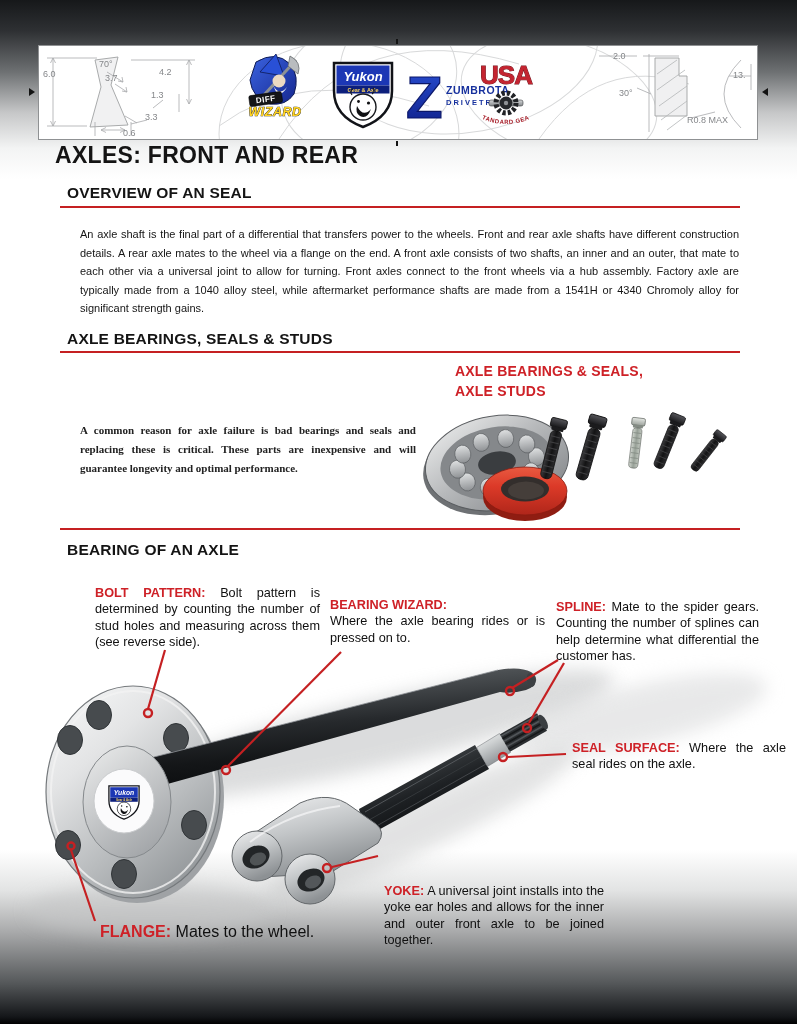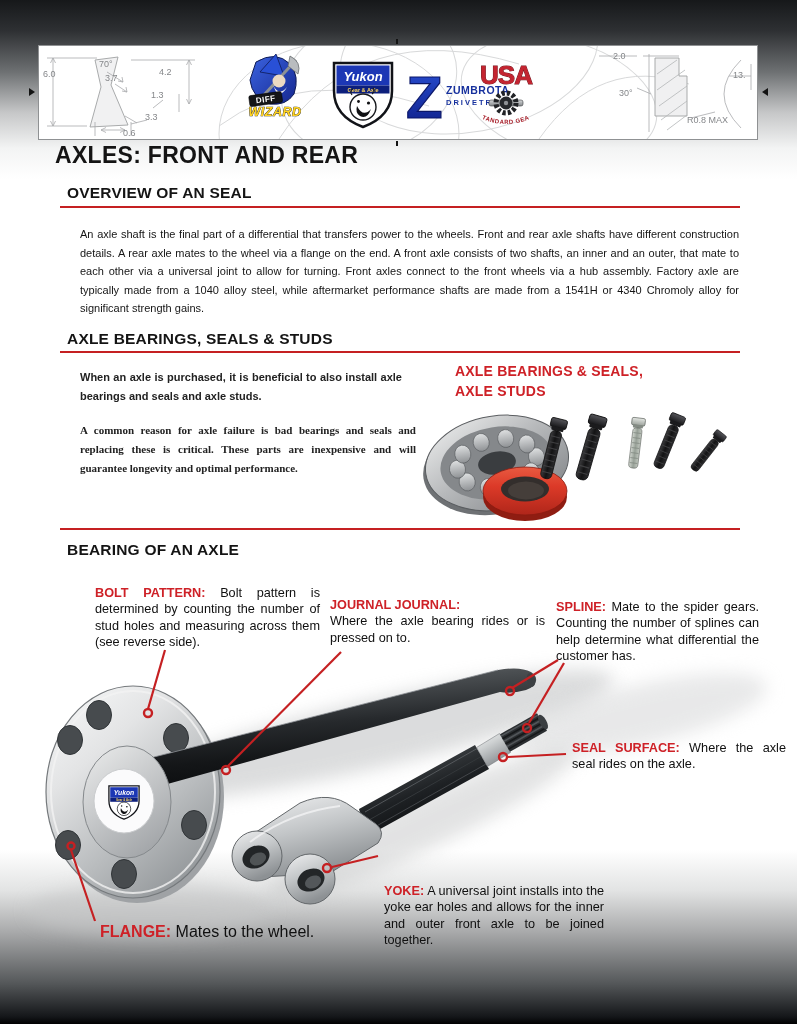--- a/index.html
+++ b/index.html
@@ -154,21 +154,20 @@
   </div>
 
   <div class="h-main">AXLES: FRONT AND REAR</div>
 
   <div class="h-sec" style="left:67px; top:184px;">OVERVIEW OF AN SEAL</div>
   <div class="rule" style="top:206px;"></div>
   <p class="body-text" style="left:80px; top:225px; width:659px;">An axle shaft is the final part of a differential that transfers power to the wheels. Front and rear axle shafts have different construction details. A rear axle mates to the wheel via a flange on the end. A front axle consists of two shafts, an inner and an outer, that mate to each other via a universal joint to allow for turning. Front axles connect to the front wheels via a hub assembly. Factory axle are typically made from a 1040 alloy steel, while aftermarket performance shafts are made from a 1541H or 4340 Chromoly alloy for significant strength gains.</p>
 
   <div class="h-sec" style="left:67px; top:330px;">AXLE BEARINGS, SEALS &amp; STUDS</div>
   <div class="rule" style="top:351px;"></div>
-  <p class="body-text heavy" style="left:80px; top:368px; width:322px;">When an axle is purchased, it is beneficial to also install axle bearings and seals and axle studs.</p>
   <p class="body-text heavy" style="left:80px; top:421px; width:336px;font-family:Liberation Serif, serif;">A common reason for axle failure is bad bearings and seals and replacing these is critical.  These parts are inexpensive and will guarantee longevity and optimal performance.</p>
   <div class="img-label" style="left:455px; top:361px;">
     <span>AXLE BEARINGS &amp; SEALS,</span><br>
     <span>AXLE STUDS</span>
   </div>
 
   <svg class="art" style="left:415px; top:386px;" width="355" height="148" viewBox="0 0 355 148">
     <defs>
       <linearGradient id="gBearOuter" x1="0" y1="0" x2="0.8" y2="1">
         <stop offset="0" stop-color="#f0f1f1"></stop>
@@ -397,21 +396,21 @@
         </g>
     </g>
   </svg>
 
   <p class="callout" style="left:95px; top:585px; width:225px;">
     <span class="lbl">BOLT PATTERN:</span>
     <span>Bolt pattern is determined by counting the number of stud holes and measuring across them (see reverse side).</span>
   </p>
 
   <p class="callout" style="left:330px; top:597px; width:215px;">
-    <span class="lbl lbl-block">JOURNAL JOURNAL:</span>
+    <span class="lbl lbl-block">BEARING WIZARD:</span>
     <span>Where the axle bearing rides or is pressed on to.</span>
   </p>
 
   <p class="callout" style="left:556px; top:599px; width:203px;">
     <span class="lbl">SPLINE:</span>
     <span>Mate to the spider gears. Counting the number of splines can help determine what differential the customer has.</span>
   </p>
 
   <p class="callout" style="left:572px; top:740px; width:214px;">
     <span class="lbl">SEAL SURFACE:</span>

